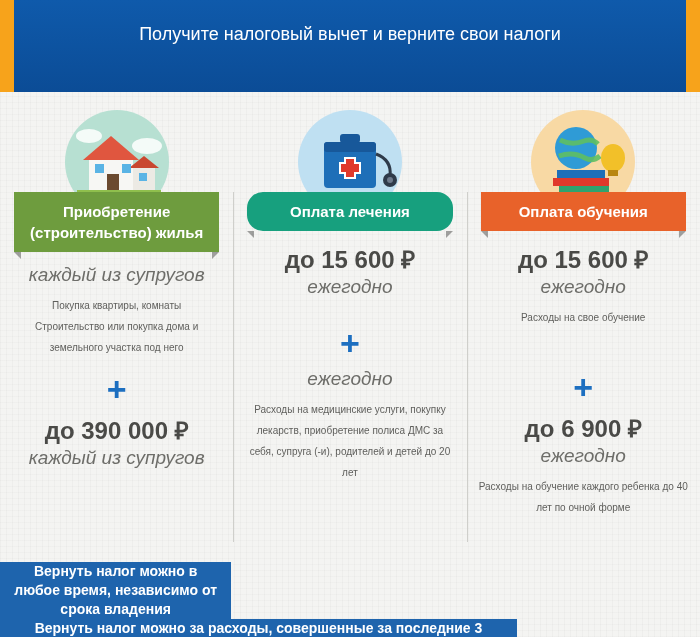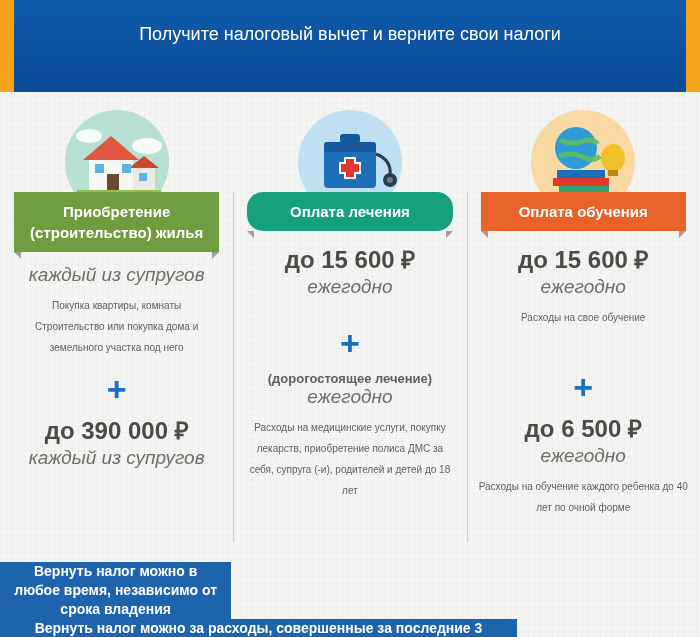--- a/index.html
+++ b/index.html
@@ -269,23 +269,22 @@
       </div>
 
       <div class="banner teal">Оплата лечения<span class="banner-fold fold-left"></span><span class="banner-fold fold-right"></span></div>
 
       <div class="body-block">
         <div class="amount">
           <b>до 15 600 ₽</b>
         </div>
         <div class="note">ежегодно</div>
         <div class="plus" style="margin-top:30px;">+</div>
-        <div class="small-bold">(дорогостоящее лечение)</div>
         <div class="note">ежегодно</div>
-        <div class="desc">Расходы на медицинские услуги, покупку лекарств, приобретение полиса ДМС за себя, супруга (-и), родителей и детей до 18 лет</div>
+        <div class="desc">Расходы на медицинские услуги, покупку лекарств, приобретение полиса ДМС за себя, супруга (-и), родителей и детей до 20 лет</div>
       </div>
     </div>
 
     <div class="col">
       <div class="illus">
         <div class="circle orange"></div>
         <svg width="140" height="110" viewBox="0 0 140 110">
           <circle cx="63" cy="46" r="21" fill="#2f9bd6"></circle>
           <path d="M47 38 q12 6 24 1 q8 -3 14 3 M46 54 q14 -5 26 2 q8 4 15 -2" stroke="#5fbf63" stroke-width="5" fill="none" opacity="0.9"></path>
           <ellipse cx="100" cy="56" rx="12" ry="14" fill="#f2c029"></ellipse>
@@ -299,21 +298,21 @@
       <div class="banner orange">Оплата обучения<span class="banner-fold fold-left"></span><span class="banner-fold fold-right"></span></div>
 
       <div class="body-block">
         <div class="amount">
           <b>до 15 600 ₽</b>
         </div>
         <div class="note">ежегодно</div>
         <div class="desc">Расходы на свое обучение</div>
         <div class="plus" style="margin-top:42px;">+</div>
         <div class="amount">
-          <b>до 6 500 ₽</b>
+          <b>до 6 900 ₽</b>
         </div>
         <div class="note">ежегодно</div>
         <div class="desc">Расходы на обучение каждого ребенка до 40 лет по очной форме</div>
       </div>
     </div>
 
   </div>
 
   <div class="footers">
     <div class="footer left">Вернуть налог можно в любое время, независимо от срока владения</div>

